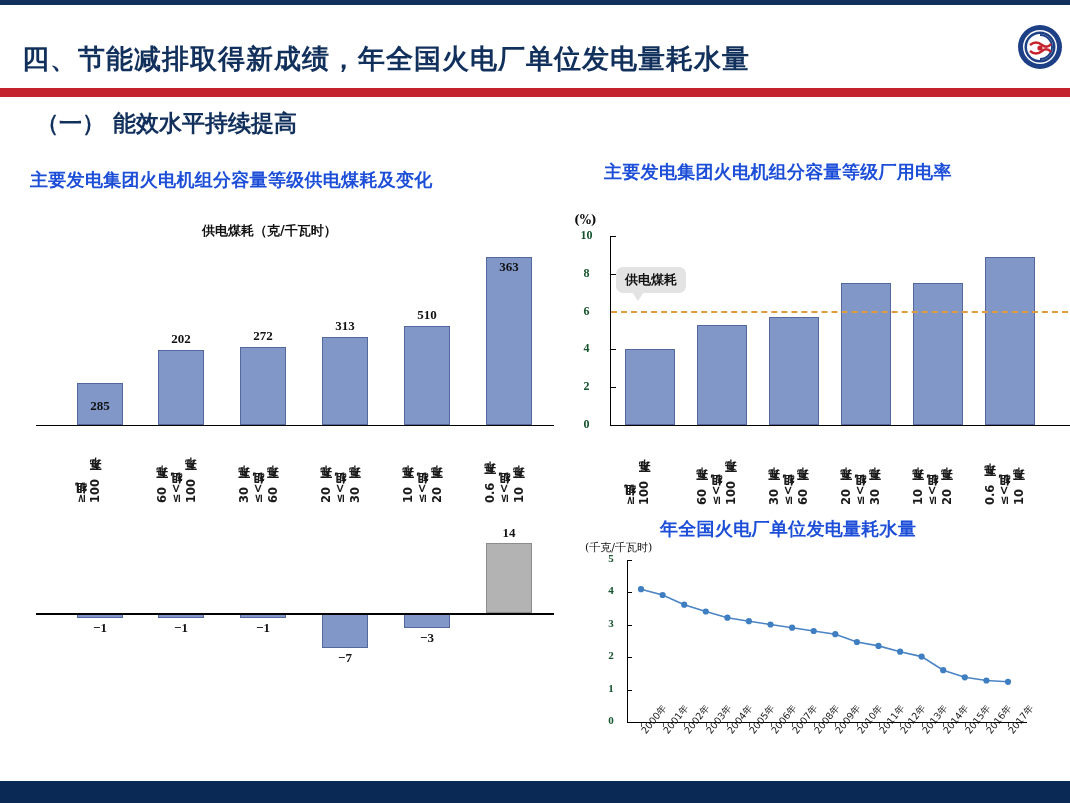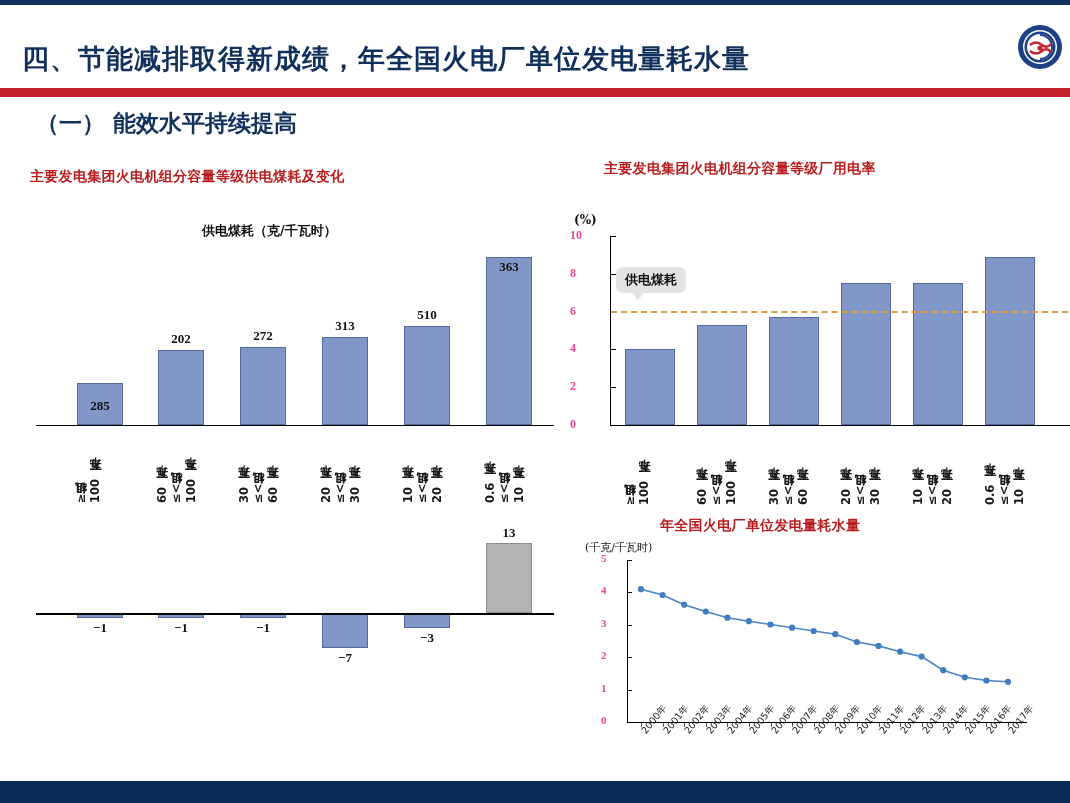--- a/index.html
+++ b/index.html
@@ -56,21 +56,21 @@
   
   .section-heading {
     position: absolute; left: 36px; top: 108px;
     font-size: 23px; font-weight: bold; color: #12305c;
     font-family: "DejaVu Sans", "Liberation Sans", sans-serif;
     white-space: nowrap;
   }
   
   .panel-title {
     position: absolute;
-    font-size: 14px; font-weight: bold; color: #b91c1c;
+    font-size: 18px; font-weight: bold; color: #1d4ed8;
     font-family: "DejaVu Sans", "Liberation Sans", sans-serif;
     white-space: nowrap;
     letter-spacing: 0.3px;
   }
   #title-left  { left: 30px;  top: 168px; }
   #title-right { left: 604px; top: 160px; }
   #title-water { left: 660px; top: 517px; }
 
   
   .chart { position: absolute; }
@@ -101,23 +101,23 @@
   }
   .unit-caption {
     position: absolute; font-size: 13px; font-weight: bold; color: #111;
     font-family: "DejaVu Serif", "Liberation Serif", serif; white-space: nowrap;
   }
   .tick {
     position: absolute; background: #000; width: 5px; height: 1px;
   }
   .tick-v { position: absolute; background: #555; width: 1px; height: 4px; }
   .ytick-label {
-    position: absolute; font-size: 12px; color: #ec4899; font-weight: bold;
+    position: absolute; font-size: 12px; color: #14532d; font-weight: bold;
     font-family: "Liberation Serif", "DejaVu Serif", serif;
-    text-align: left; white-space: nowrap;
+    text-align: center; white-space: nowrap;
   }
   .avg-line {
     position: absolute; height: 0;
     border-top: 2px dashed #e09b3d;
   }
   .callout {
     position: absolute;
     background: #e3e3e3; color: #111;
     font-size: 13px; font-weight: bold;
     font-family: "DejaVu Sans", "Liberation Sans", sans-serif;
@@ -220,21 +220,21 @@
         <div class="bar-value" style="left:39px; top:120px; width:62px;">−1</div>
         <div class="bar" style="left:128px; top:113px; width:46px; height:5px;"></div>
         <div class="bar-value" style="left:120px; top:120px; width:62px;">−1</div>
         <div class="bar" style="left:210px; top:113px; width:46px; height:5px;"></div>
         <div class="bar-value" style="left:202px; top:120px; width:62px;">−1</div>
         <div class="bar" style="left:292px; top:113px; width:46px; height:35px;"></div>
         <div class="bar-value" style="left:284px; top:150px; width:62px;">−7</div>
         <div class="bar" style="left:374px; top:113px; width:46px; height:15px;"></div>
         <div class="bar-value" style="left:366px; top:130px; width:62px;">−3</div>
         <div class="bar grey" style="left:456px; top:43px; width:46px; height:70px;"></div>
-        <div class="bar-value" style="left:448px; top:25px; width:62px;">13</div>
+        <div class="bar-value" style="left:448px; top:25px; width:62px;">14</div>
       </div>
     <div class="axis-line" style="left:6px; top:113px; width:518px; height:1.6px;"></div>
   </div>
 
   <div class="panel-title" id="title-right">主要发电集团火电机组分容量等级厂用电率</div>
 
   <div class="chart" id="chart-aux" style="left:570px; top:205px; width:490px; height:300px;">
     <div class="unit-caption" style="left:4px; top:8px; font-size:12px;">(%)</div>
     <div id="aux-yticks">
         <div class="ytick-label" style="left:0px; top:212px; width:33px;">0</div>

